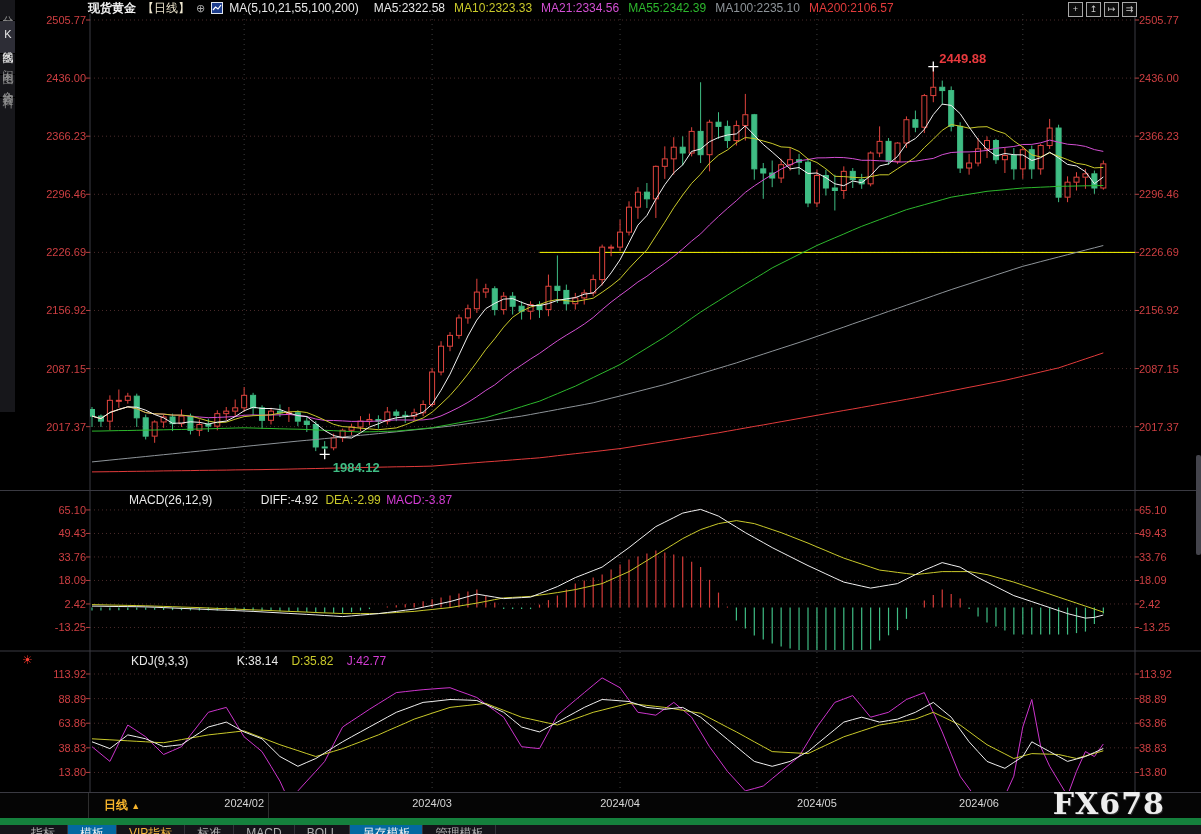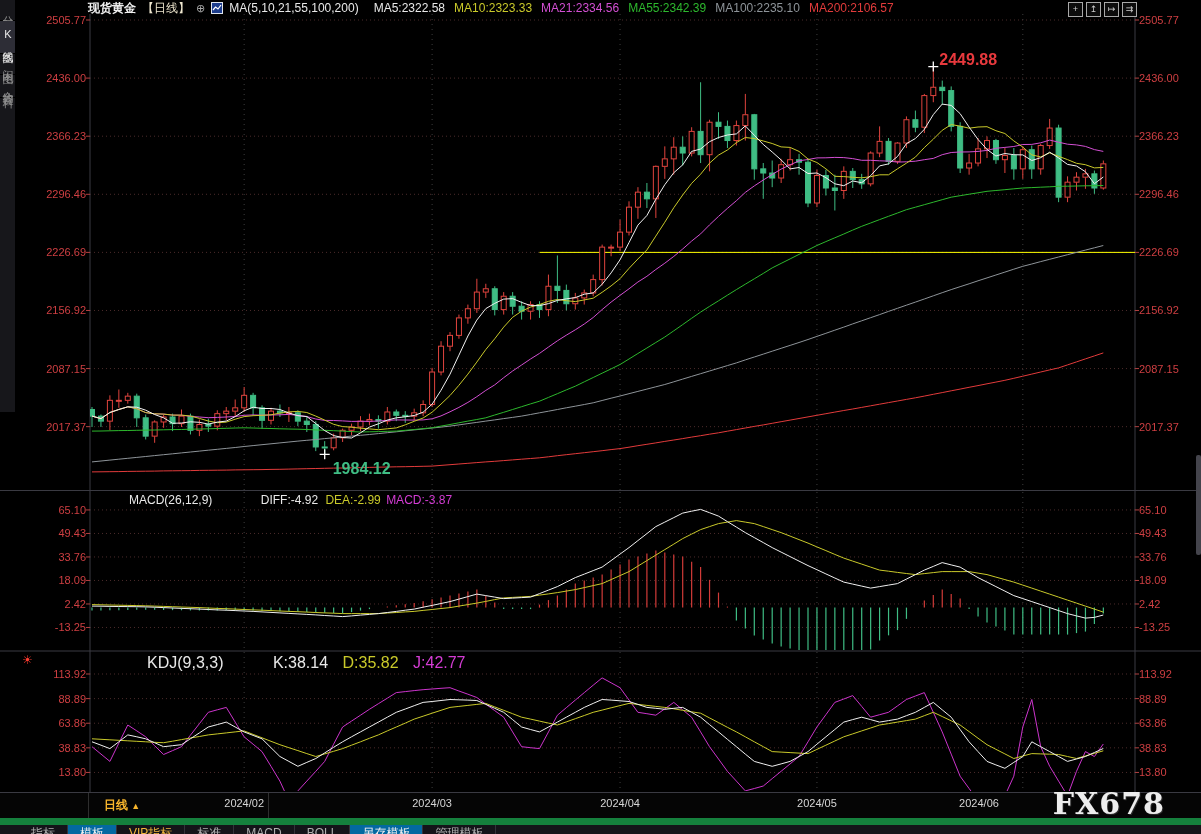--- a/index.html
+++ b/index.html
@@ -20,35 +20,35 @@
   
   #topright{right:64px;top:2px;display:flex;gap:3px;}
   .tool-ic{width:13px;height:13px;border:1px solid #a8a8a8;color:#cfcfcf;font-size:9px;line-height:12px;
     text-align:center;background:#0c0c0c;cursor:pointer;}
   
   .axlab{position:absolute;font-size:11px;color:#cf3f42;transform:translateY(-50%);white-space:nowrap;}
   .axlab.left{width:62px;text-align:right;}
   .datelab{position:absolute;top:797px;font-size:11px;color:#d6d6d6;transform:translateX(-50%);}
   
   #macd-h{left:90px;top:493px;font-size:12px;white-space:nowrap;}
-  #kdj-h{left:108px;top:654px;font-size:16px;white-space:nowrap;}
+  #kdj-h{left:92px;top:654px;font-size:12px;white-space:nowrap;}
   .wht{color:#e8e8e8;padding-left:39px;} .yel{color:#c9c92a;} .mag{color:#d43cd4;}
   #sun-ic{left:22px;top:653px;color:#ff3b30;font-size:12px;}
   
   #xaxis-row{left:0;top:793px;width:1201px;height:25px;background:#050505;}
   #period-sel{position:absolute;left:104px;top:4px;color:#f7b52c;font-size:12px;font-weight:bold;cursor:pointer;}
   .xsep{position:absolute;top:0;width:1px;height:25px;background:#2e2e2e;}
   
   #toolbar{left:0;top:818px;width:1201px;height:16px;background:#141419;display:flex;align-items:flex-start;border-top:7px solid #15803d;}
   #toolbar .lead{width:18px;border-right:1px solid #33333a;}
   .tb-tab{padding:0 12px;font-size:12px;line-height:16px;color:#b0b0b0;border-right:1px solid #33333a;cursor:pointer;white-space:nowrap;}
   .tb-tab.active{background:#0369a1;color:#f2f2f2;}
   .tb-tab.vip{color:#f2b63c;}
   
-  .anno{position:absolute;font-size:16px;font-weight:bold;white-space:nowrap;}
+  .anno{position:absolute;font-size:13px;font-weight:bold;white-space:nowrap;}
   #watermark{right:36px;top:786px;font-family:"DejaVu Serif",serif;font-size:30px;font-weight:bold;
     color:#ededed;letter-spacing:1px;text-shadow:1px 1px 0 #2a2a2a;}
   #scroll-thumb{right:0;top:455px;width:5px;height:100px;background:#44444c;border-radius:2px;cursor:pointer;}
   svg{display:block;}
 </style>
 </head>
 <body>
 
 <div id="app">
 

